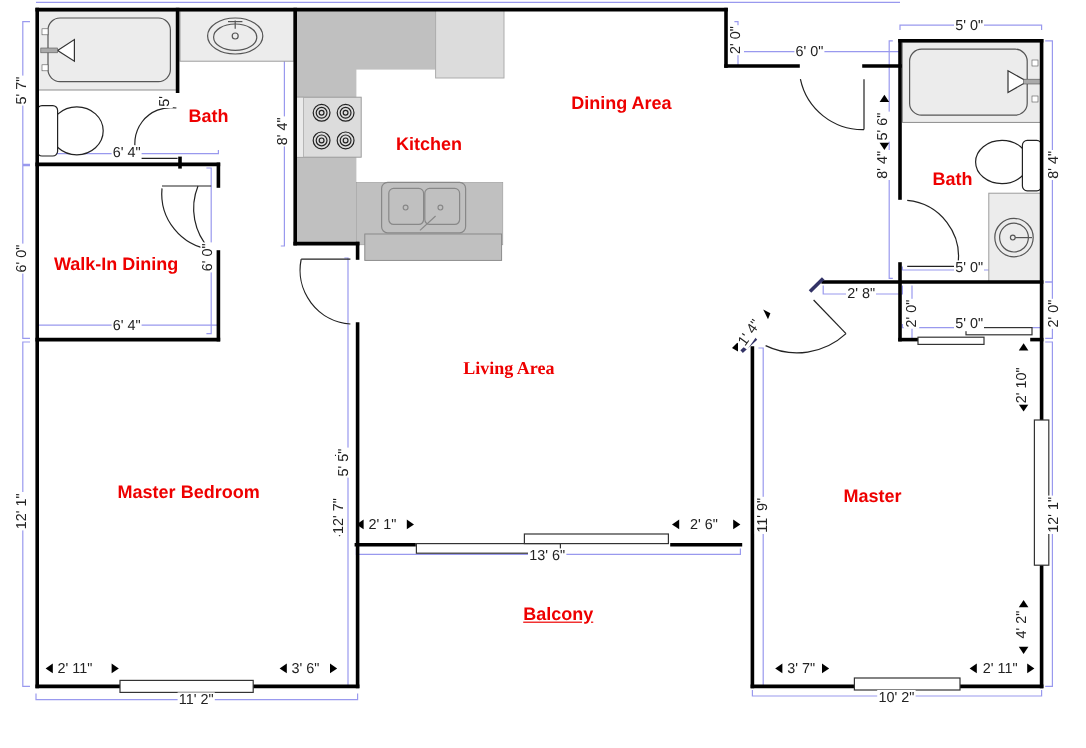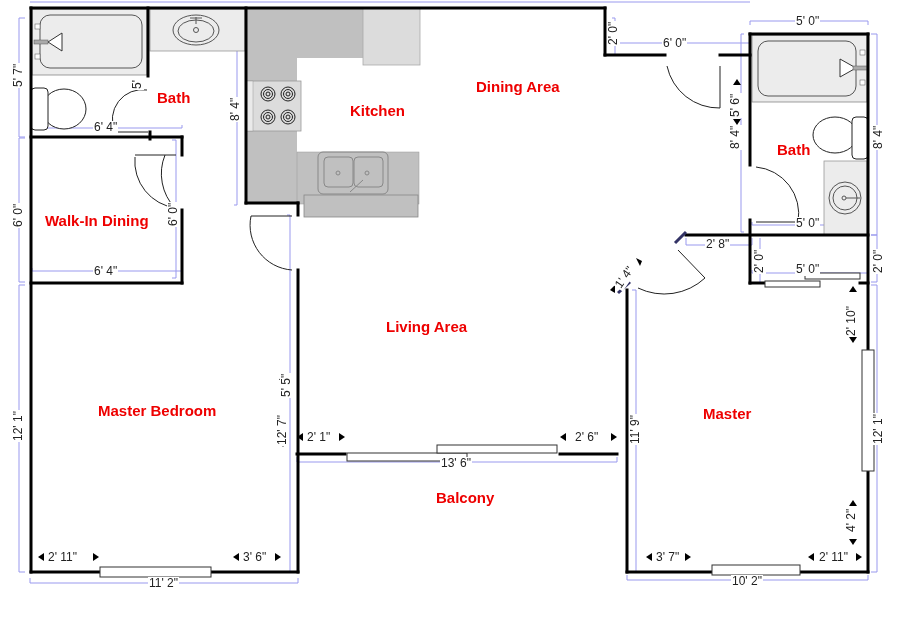--- a/index.html
+++ b/index.html
@@ -233,28 +233,28 @@
     <polygon points="283,374 279,380 287,380"></polygon>
       <polygon points="283,447 279,441 287,441"></polygon>
     <polygon points="737,79 733,85 741,85"></polygon>
       <polygon points="737,125 733,119 741,119"></polygon>
     <polygon points="610,290 615,285 615,293"></polygon>
       <polygon points="642,261 636,258 640,266"></polygon>
   </g>
 </svg>
 
 <div class="room-label" style="left:157px; top:89px;">Bath</div>
-<div class="room-label" style="left:330px; top:102px;margin-left:20px;">Kitchen</div>
+<div class="room-label" style="left:330px; top:112px;">Kitchen</div>
 <div class="room-label" style="left:476px; top:78px;">Dining Area</div>
 <div class="room-label" style="left:777px; top:141px;">Bath</div>
 <div class="room-label" style="left:45px; top:212px;">Walk-In Dining</div>
-<div class="room-label" style="left:386px; top:318px;">Living Area</div>
+<div class="room-label" style="left:386px; top:300px;font-family:Liberation Serif, serif;">Living Area</div>
 <div class="room-label" style="left:98px; top:402px;">Master Bedroom</div>
 <div class="room-label" style="left:703px; top:405px;">Master</div>
-<div class="room-label" style="left:436px; top:489px;">Balcony</div>
+<div class="room-label" style="left:436px; top:504px;text-decoration:underline;">Balcony</div>
 
 <div class="dim" style="left:93px; top:121px;">6' 4"</div>
 <div class="dim" style="left:93px; top:265px;">6' 4"</div>
 <div class="dim" style="left:662px; top:37px;">6' 0"</div>
 <div class="dim" style="left:795px; top:15px;">5' 0"</div>
 <div class="dim" style="left:795px; top:217px;">5' 0"</div>
 <div class="dim" style="left:705px; top:238px;">2' 8"</div>
 <div class="dim" style="left:795px; top:263px;">5' 0"</div>
 <div class="dim" style="left:306px; top:431px;">2' 1"</div>
 <div class="dim" style="left:574px; top:431px;">2' 6"</div>

